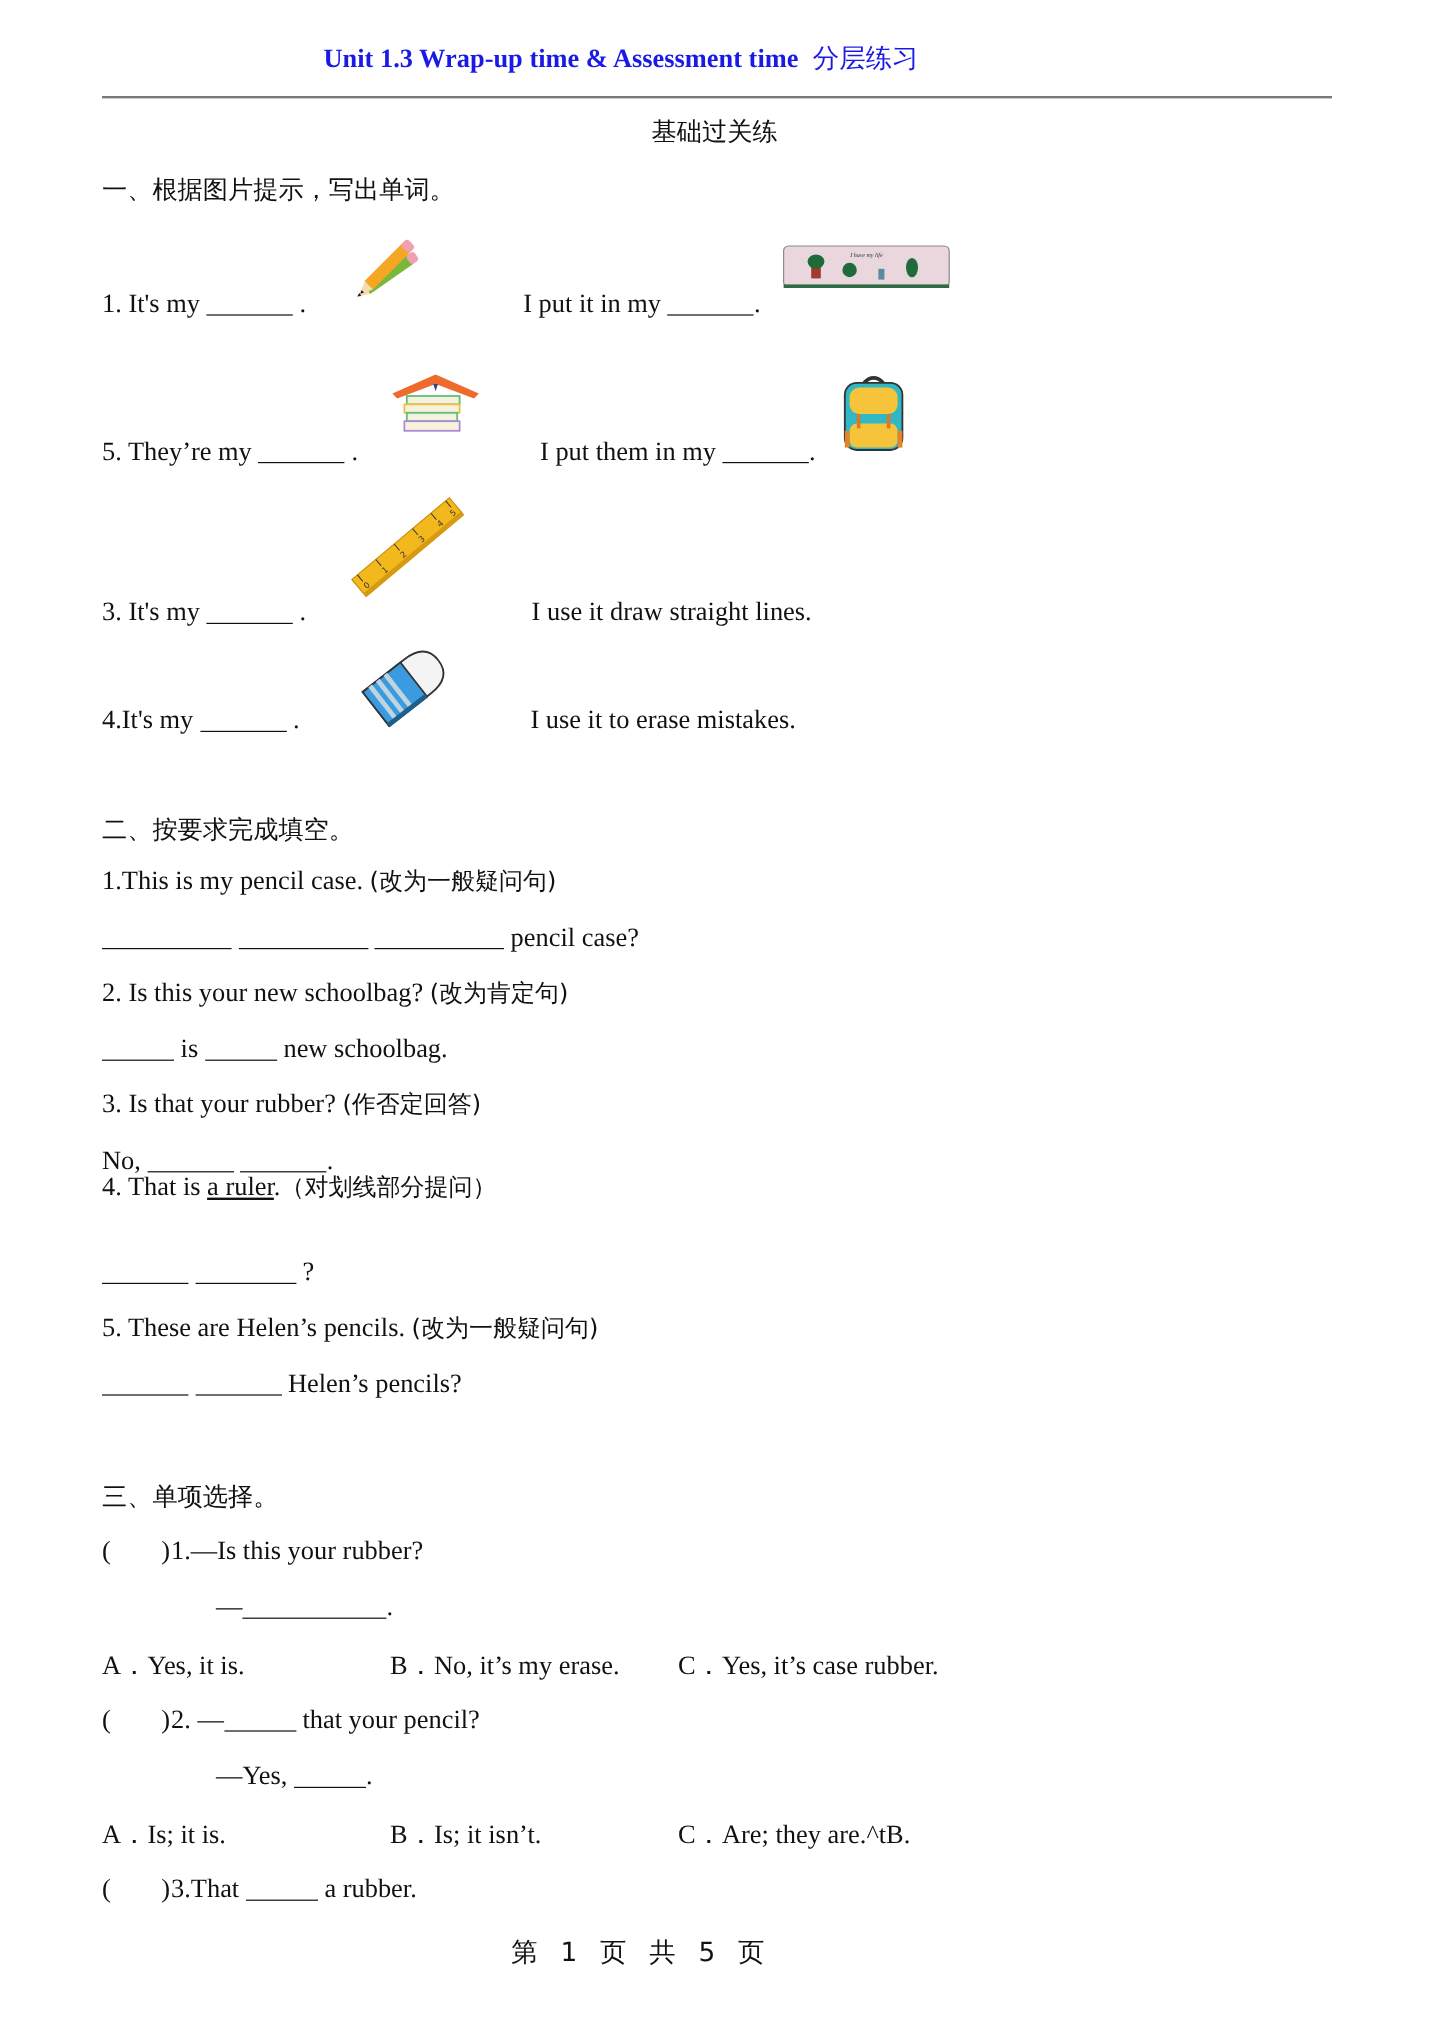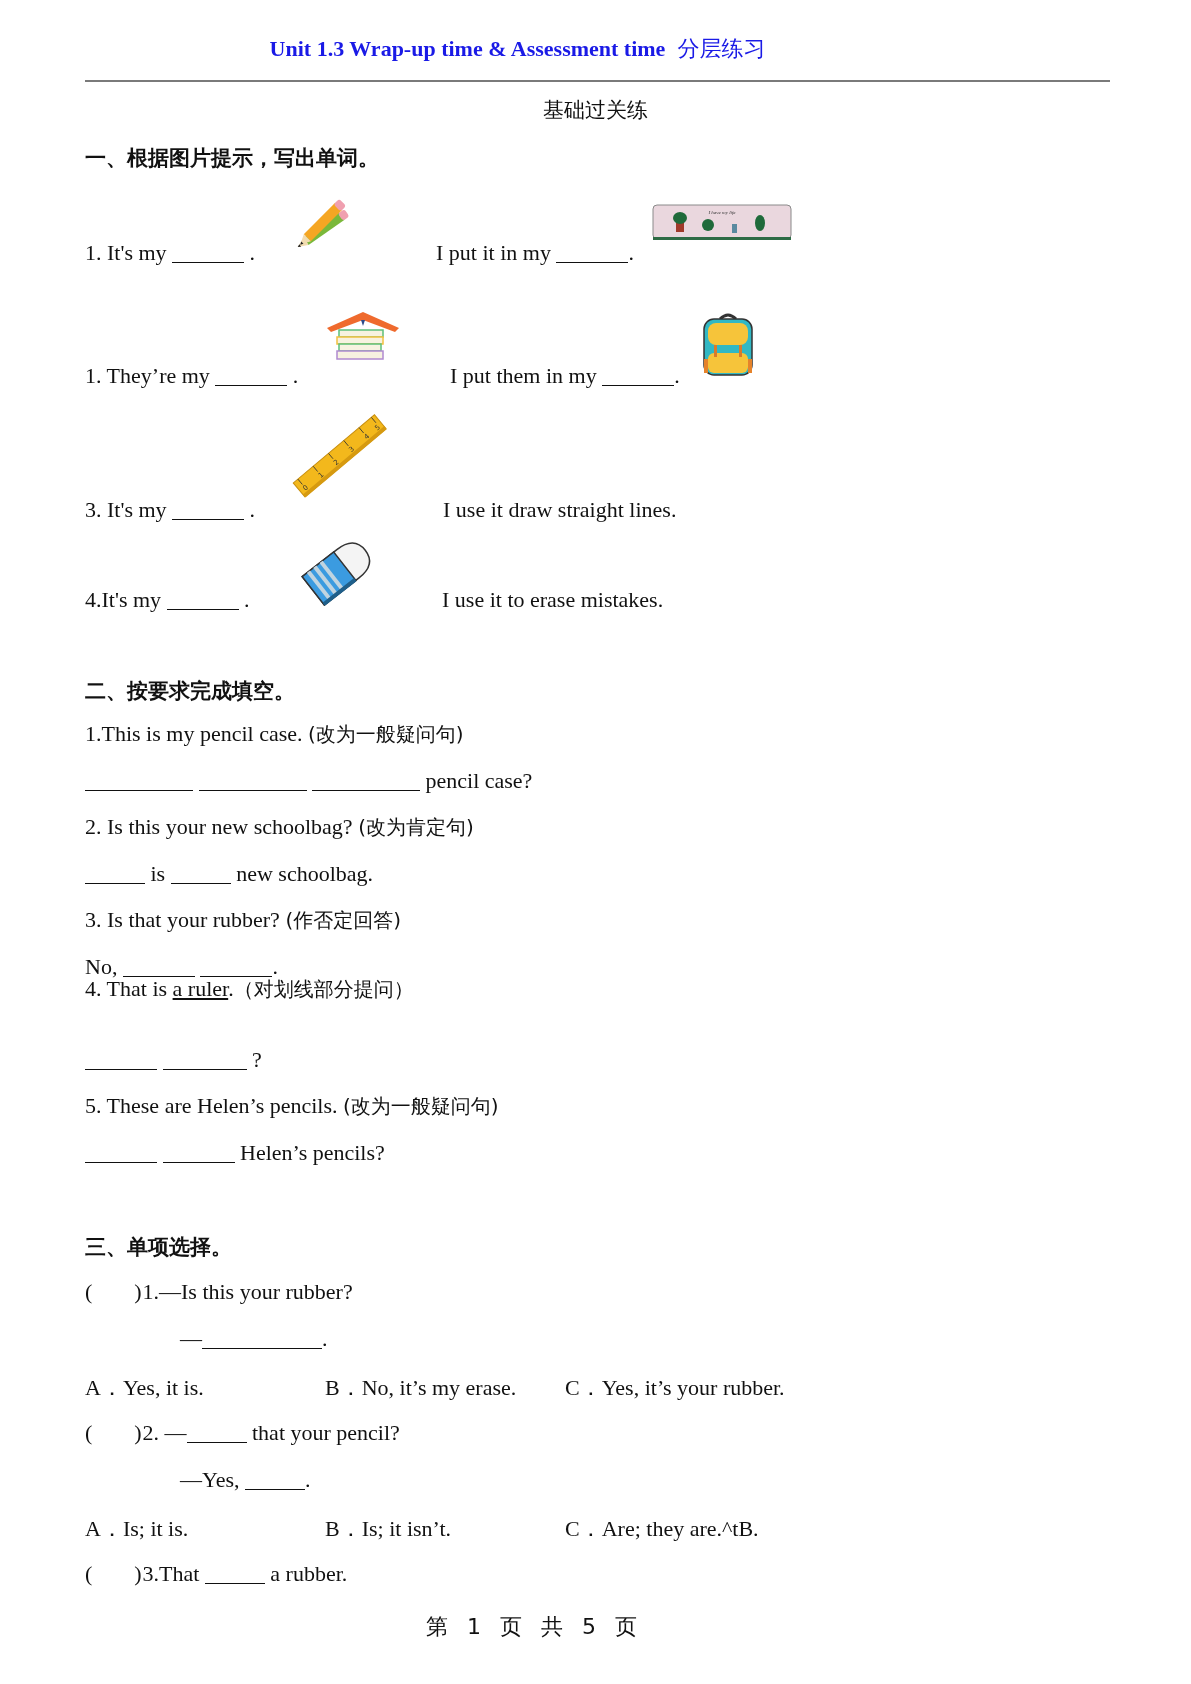--- a/index.html
+++ b/index.html
@@ -3,21 +3,21 @@
 <meta charset="utf-8">
 <style>
   * { margin: 0; padding: 0; box-sizing: border-box; }
   html, body { width: 1191px; height: 1684px; background: #ffffff; overflow: hidden; }
   body { position: relative; font-family: "Liberation Serif", "DejaVu Serif", serif; color: #111; }
   .abs { position: absolute; white-space: nowrap; }
   .title { top: 34px; left: 0; width: 1035px; text-align: center; font-size: 22px; font-weight: bold; color: #1a1ae6; font-family: "Liberation Serif", serif; }
   .title .cn { font-family: "DejaVu Sans", sans-serif; font-weight: normal; margin-left: 12px; }
   .hr { top: 80px; left: 85px; width: 1025px; height: 2px; background: #7a7a7a; }
   .subtitle { top: 96px; left: 0; width: 1191px; text-align: center; font-size: 21px; font-family: "DejaVu Sans", sans-serif; }
-  .section { font-family: "DejaVu Sans", sans-serif; font-weight: bold; font-size: 21px; left: 85px; }
+  .section { font-family: "DejaVu Sans", sans-serif; font-weight: normal; font-size: 21px; left: 85px; }
   .line { font-size: 22px; }
   .cnp { font-family: "DejaVu Sans", sans-serif; font-size: 20px; }
   .blank { display: inline-block; border-bottom: 1.5px solid #111; height: 1em; vertical-align: baseline; margin-bottom: -3px; }
   .u { text-decoration: underline; }
   .footer { top: 1612px; left: 0; width: 1069px; text-align: center; font-size: 22px; font-family: "DejaVu Sans", sans-serif; letter-spacing: 6px; }
   svg { position: absolute; overflow: visible; }
 </style>
 </head>
 <body>
 
@@ -54,21 +54,21 @@
   <rect x="1" y="33" width="138" height="3" fill="#2e6b45"></rect>
   <text x="70" y="10" font-size="5" text-anchor="middle" fill="#333" font-style="italic">I have my life</text>
   <rect x="24" y="18" width="8" height="10" fill="#a03a2a"></rect>
   <ellipse cx="28" cy="14" rx="7" ry="6" fill="#1f6a3a"></ellipse>
   <ellipse cx="56" cy="21" rx="6" ry="6" fill="#1f6a3a"></ellipse>
   <rect x="80" y="20" width="5" height="9" fill="#5a8aa0"></rect>
   <ellipse cx="108" cy="19" rx="5" ry="8" fill="#1f6a3a"></ellipse>
 </svg>
 
 <div class="abs line" style="top:363px; left:85px;">
-  <span>1. They’re my</span> <span class="blank" style="width:72px;"></span><span> .</span>
+  <span>5. They’re my</span> <span class="blank" style="width:72px;"></span><span> .</span>
 </div>
 <svg style="left:325px; top:310px;" width="75" height="55" viewBox="0 0 75 55">
   <polygon points="2,18 38,2 74,18 70,22 38,10 6,22" fill="#ef6a2d"></polygon>
   <polygon points="36,10 40,10 38,16" fill="#2c4a8a"></polygon>
   <rect x="14" y="20" width="44" height="7" fill="#f7f2e0" stroke="#5cbf7a" stroke-width="1.5"></rect>
   <rect x="12" y="27" width="46" height="7" fill="#f7f2e0" stroke="#f2c040" stroke-width="1.5"></rect>
   <rect x="14" y="34" width="42" height="7" fill="#f7f2e0" stroke="#5cbf7a" stroke-width="1.5"></rect>
   <rect x="12" y="41" width="46" height="8" fill="#f7f2e0" stroke="#b08ad0" stroke-width="1.5"></rect>
 </svg>
 <div class="abs line" style="top:363px; left:437px;margin-left:13px;">
@@ -167,21 +167,21 @@
 <div class="abs section" style="top:1233px;">三、单项选择。</div>
 
 <div class="abs line" style="top:1279px; left:85px;">
   <span style="display:inline-block; width:52px;">(<span style="display:inline-block;width:42px;"></span>)</span><span> 1.—Is this your rubber?</span>
 </div>
 <div class="abs line" style="top:1326px; left:180px;">
   <span>—</span><span class="blank" style="width:120px;"></span><span>.</span>
 </div>
 <div class="abs line" style="top:1373px; left:85px;">A．Yes, it is.</div>
 <div class="abs line" style="top:1373px; left:325px;">B．No, it’s my erase.</div>
-<div class="abs line" style="top:1373px; left:565px;">C．Yes, it’s your rubber.</div>
+<div class="abs line" style="top:1373px; left:565px;">C．Yes, it’s case rubber.</div>
 
 <div class="abs line" style="top:1420px; left:85px;">
   <span style="display:inline-block; width:52px;">(<span style="display:inline-block;width:42px;"></span>)</span><span> 2. —</span><span class="blank" style="width:60px;"></span><span> that your pencil?</span>
 </div>
 <div class="abs line" style="top:1467px; left:180px;text-align:center;">
   <span>—Yes, </span><span class="blank" style="width:60px;"></span><span>.</span>
 </div>
 <div class="abs line" style="top:1514px; left:85px;">A．Is; it is.</div>
 <div class="abs line" style="top:1514px; left:325px;">B．Is; it isn’t.</div>
 <div class="abs line" style="top:1514px; left:565px;">C．Are; they are.^tB.</div>

